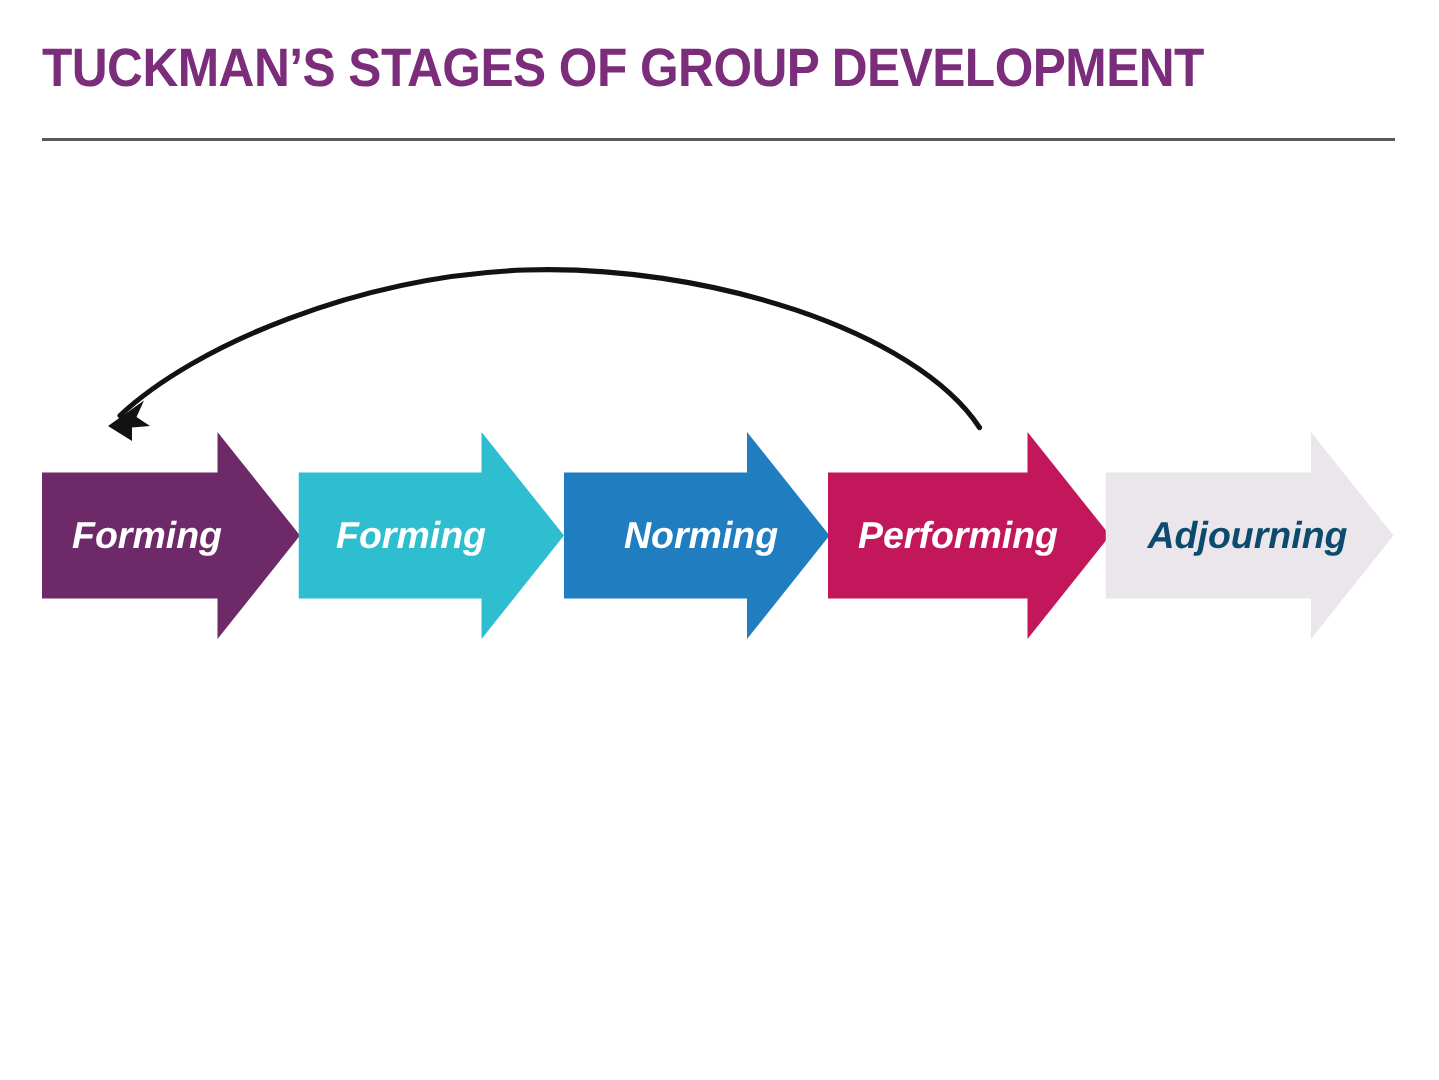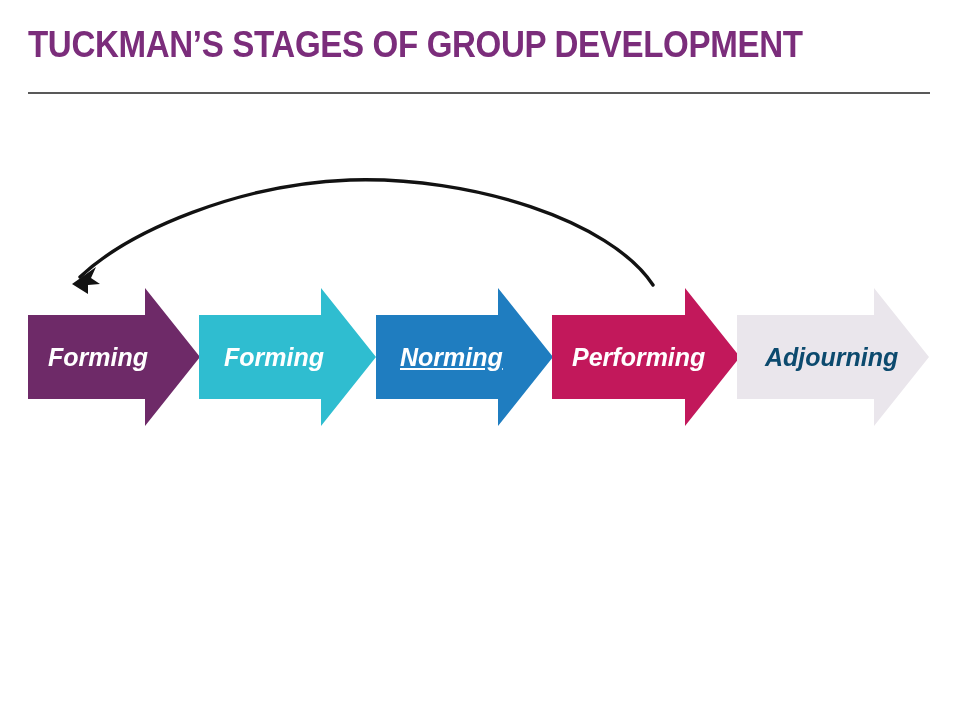--- a/index.html
+++ b/index.html
@@ -95,21 +95,21 @@
   .stage.dark .label {
     color: #0c4a6e;
     font-weight: 600;
   }
 
   #stage-0 { left: 28px;  width: 172px; }
   #stage-0 .label { padding-left: 20px; font-style: italic; }
   #stage-1 { left: 199px; width: 177px; }
   #stage-1 .label { padding-left: 25px; }
   #stage-2 { left: 376px; width: 177px; }
-  #stage-2 .label { padding-left: 24px; text-decoration: underline; }
+  #stage-2 .label { padding-left: 40px; }
   #stage-3 { left: 552px; width: 188px; }
   #stage-3 .label { padding-left: 20px; }
   #stage-4 { left: 737px; width: 192px; }
   #stage-4 .label { padding-left: 28px; }
 
   
   #loop-arc {
     position: absolute;
     left: 50px;
     top: 160px;

